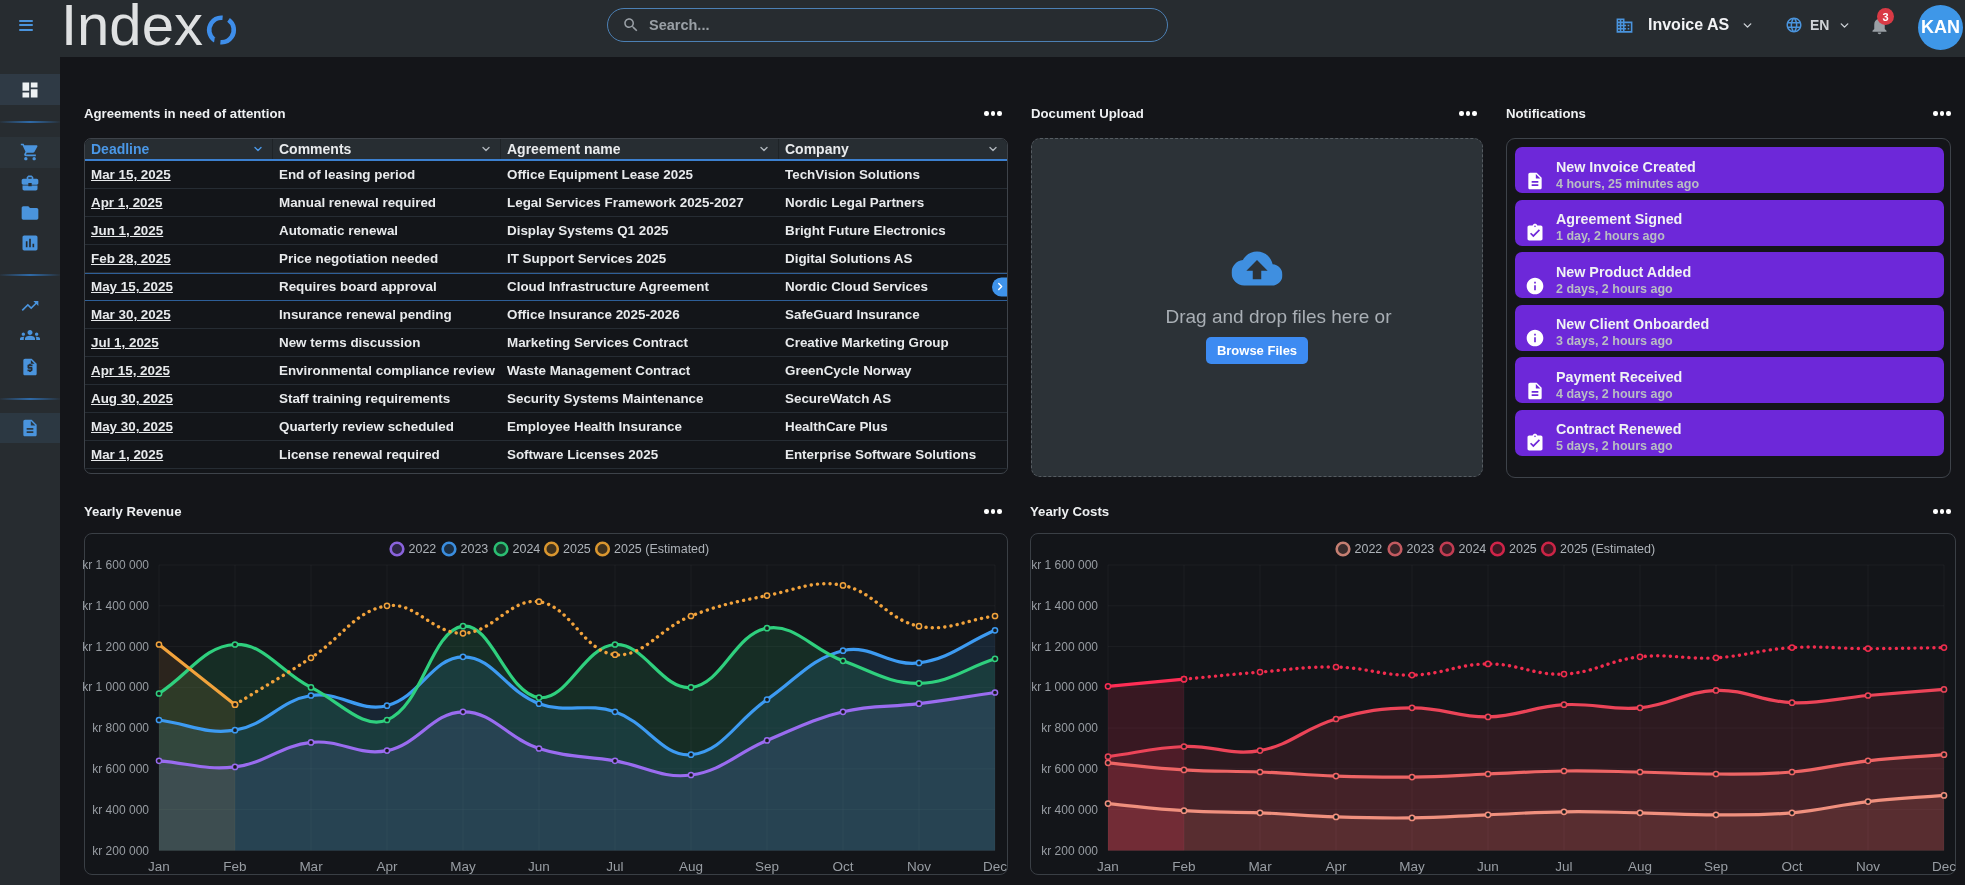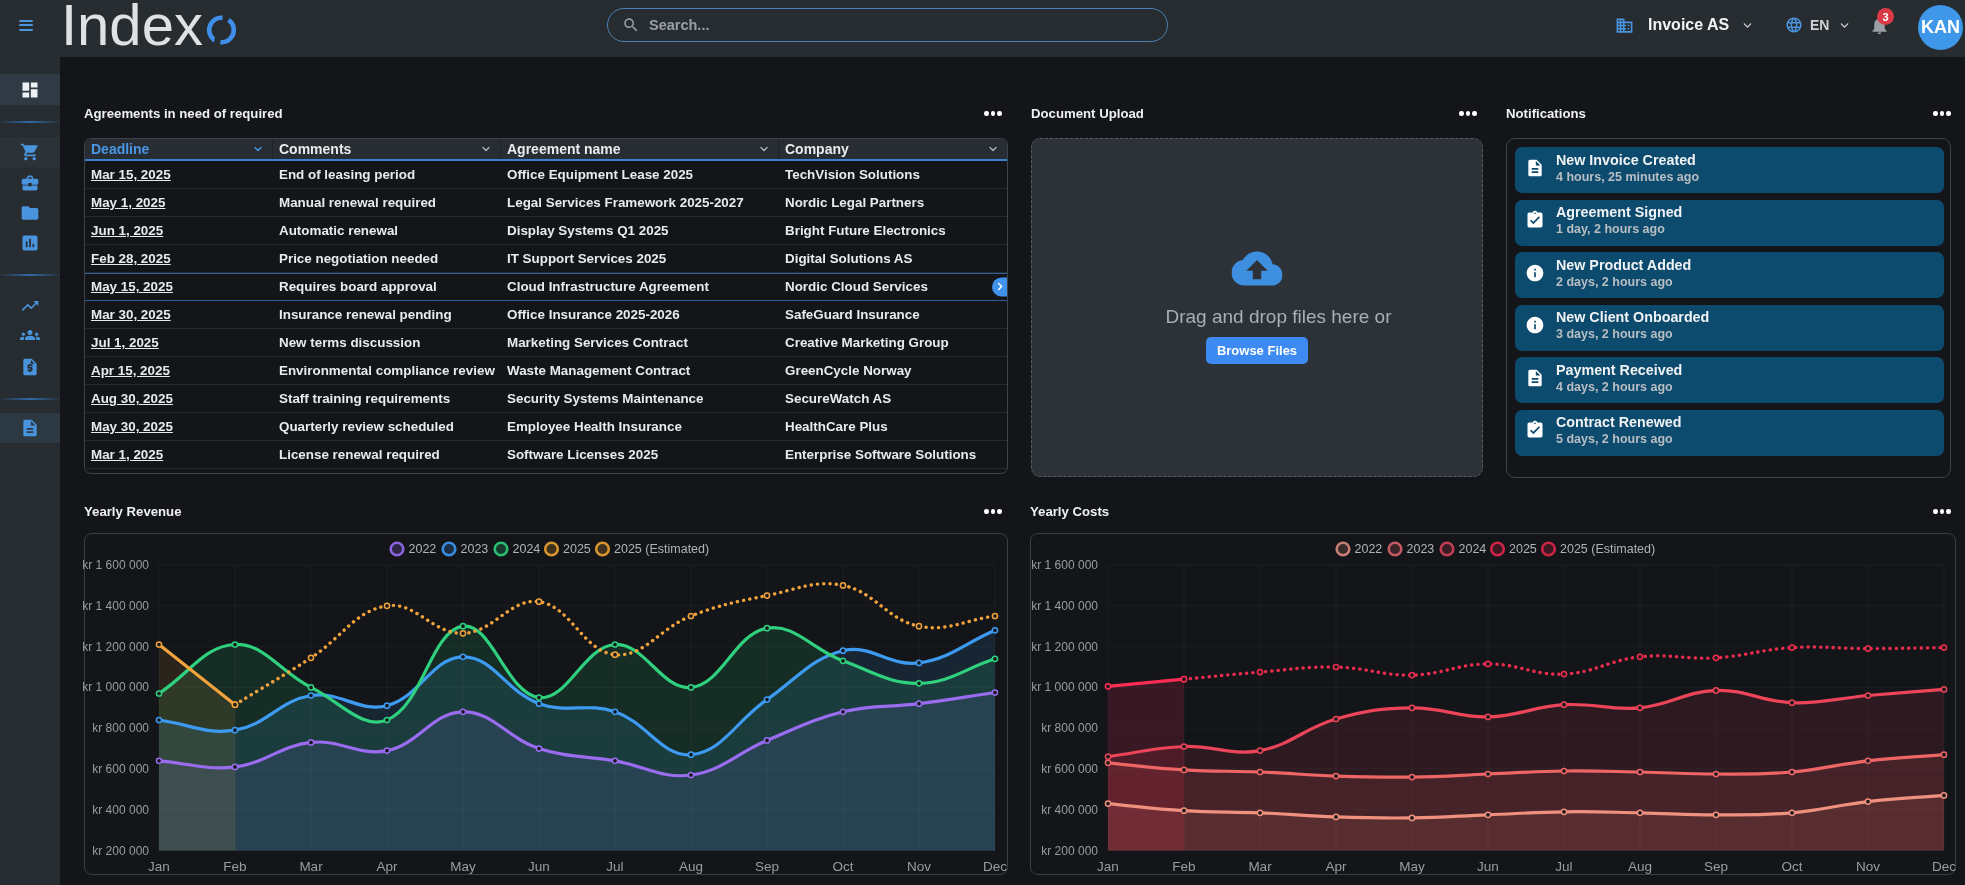--- a/index.html
+++ b/index.html
@@ -36,21 +36,21 @@
 .rowarrow { position:absolute; right:0; top:50%; transform:translateY(-50%); width:15px; height:19px; background:#3f93ea; border-radius:10px 0 0 10px; display:flex; align-items:center; justify-content:center; }
 .trow.hl { box-shadow: inset 0 1px 0 #2e5f98; border-bottom:1px solid #2e5f98; }
 
 #dropzone { position:absolute; left:1031px; top:138px; width:452px; height:339px; background:#2c3237; border:1.6px dashed #565c62; border-radius:9px; }
 #dropzone .inner { position:absolute; left:0; top:0; width:100%; height:100%; }
 #dropzone .cloudic { position:absolute; left:50%; transform:translateX(-50%); top:104px; }
 #dragtxt { position:absolute; left:0; top:167px; width:100%; text-align:center; color:#a9afb5; font-size:19px;padding-left:43px; }
 #browse { position:absolute; left:50%; transform:translateX(-50%); top:198px; width:102px; height:27px; background:#3d8bf2; color:#fff; font-size:13px; font-weight:bold; border:none; border-radius:5px; display:flex; align-items:center; justify-content:center; }
 
 #notifwrap { position:absolute; left:1506px; top:138px; width:445px; height:340px; border:1px solid #3e434a; border-radius:9px; padding:8px; }
-.nitem { width:429px; height:46px; background:#0c4a6e; border-radius:7px; margin-bottom:6.5px; display:flex; align-items:center; padding-left:10px; }
+.nitem { width:429px; height:46px; background:#6d28d9; border-radius:7px; margin-bottom:6.5px; display:flex; align-items:flex-end; padding-left:10px; }
 .nicon { width:22px; display:flex; position:relative; top:-2.5px; }
 .ntxt { margin-left:9px; position:relative; top:-2.5px; }
 .ntitle { color:#f0f2f4; font-size:14.3px; font-weight:bold; }
 .nsub { color:#b9bec3; font-size:12.5px; font-weight:bold; margin-top:2px; }
 
 #revcard { position:absolute; left:84px; top:533px; width:924px; height:342px; border:1px solid #3a3f45; border-radius:8px; background:#131519; }
 #costcard { position:absolute; left:1030px; top:533px; width:926px; height:342px; border:1px solid #3a3f45; border-radius:8px; background:#131519; }
 .axlab { fill:#989da3; font-size:12px; font-family:"Liberation Sans",sans-serif; }
 .axlab2 { fill:#989da3; font-size:13.5px; font-family:"Liberation Sans",sans-serif; }
 .leglab { fill:#aeb3b9; font-size:12.5px; font-family:"Liberation Sans",sans-serif; }
@@ -154,21 +154,21 @@
     </div>
   <div class="sdiv" style="top:341px;"></div>
   <div style="position:absolute;left:0;top:356px;width:60px;height:30px;background:#2c3842;"></div>
   <div class="sit" style="top:356px;">
       <svg width="20" height="20" viewBox="0 0 24 24" fill="#4a94dd">
         <path d="M14 2H6c-1.1 0-2 .9-2 2v16c0 1.1.9 2 2 2h12c1.1 0 2-.9 2-2V8l-6-6zm2 16H8v-2h8v2zm0-4H8v-2h8v2zm-3-5V3.5L18.5 9H13z"></path>
       </svg>
     </div>
 </div>
 
-<div class="cardtitle" style="left:84px;top:106px;">Agreements in need of required</div>
+<div class="cardtitle" style="left:84px;top:106px;">Agreements in need of attention</div>
 <div class="dots" style="left:984px;top:111px;">
     <i></i>
     <i></i>
     <i></i>
   </div>
 <div id="tablewrap">
   <div id="thead">
     <div class="h1">
         <span>Deadline</span>
         <svg width="12" height="12" viewBox="0 0 24 24" fill="none" stroke="#4a97e6" stroke-width="2.8" stroke-linecap="round" stroke-linejoin="round">
@@ -194,21 +194,21 @@
         </svg>
       </div>
   </div>
   <div class="trow">
       <div class="c1">Mar 15, 2025</div>
       <div class="c2">End of leasing period</div>
       <div class="c3">Office Equipment Lease 2025</div>
       <div class="c4">TechVision Solutions</div>
     </div>
     <div class="trow">
-      <div class="c1">May 1, 2025</div>
+      <div class="c1">Apr 1, 2025</div>
       <div class="c2">Manual renewal required</div>
       <div class="c3">Legal Services Framework 2025-2027</div>
       <div class="c4">Nordic Legal Partners</div>
     </div>
     <div class="trow">
       <div class="c1">Jun 1, 2025</div>
       <div class="c2">Automatic renewal</div>
       <div class="c3">Display Systems Q1 2025</div>
       <div class="c4">Bright Future Electronics</div>
     </div>

